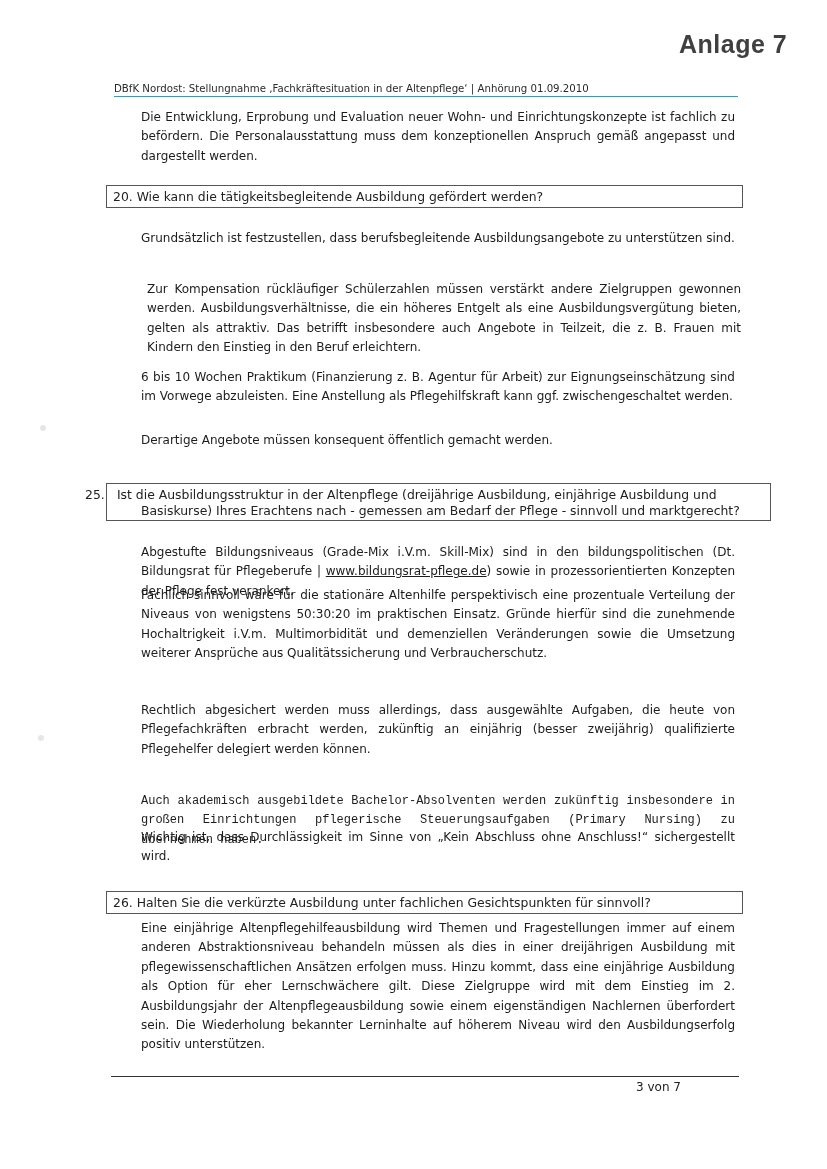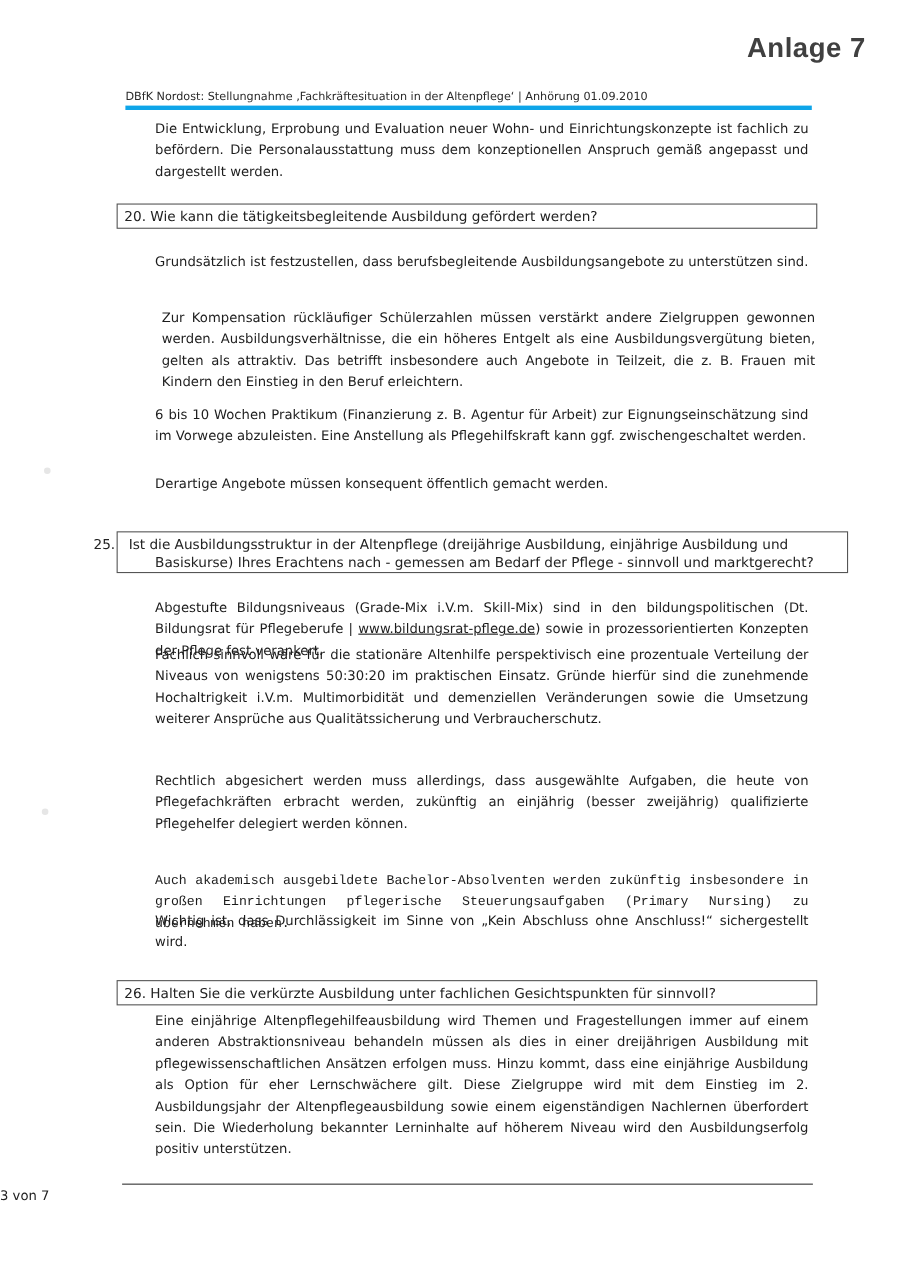--- a/index.html
+++ b/index.html
@@ -6,39 +6,39 @@
   body {
     width: 827px; height: 1169px; background: #ffffff; position: relative; overflow: hidden;
     font-family: "DejaVu Sans", sans-serif; color: #1e1e1e;
   }
   .stamp {
     position: absolute; left: 679px; top: 30px; font-family: "Liberation Sans", sans-serif;
     font-size: 25px; font-weight: bold; color: #404040; letter-spacing: 0.5px;
   }
   .header {
     position: absolute; left: 114px; top: 83px; width: 624px; font-size: 10.2px; color: #2a2a2a;
-    border-bottom: 4px solid #0ea5e9; padding-bottom: 2px; white-space: nowrap;
+    border-bottom: 1px solid #0ea5e9; padding-bottom: 2px; white-space: nowrap;
   }
   .content { position: absolute; left: 0; top: 0; width: 827px; }
   .para {
     position: absolute; left: 141px; width: 594px; font-size: 12px; line-height: 19.4px;
     text-align: justify; color: #1c1c1c;
   }
   .qbox {
     position: absolute; left: 106px; width: 624px; border: 1px solid #555; font-size: 12.4px;
     line-height: 15.5px; padding: 3px 5px 2px 6px; color: #222;
   }
   .qbox .num { display: inline-block; }
   .qbox.hang { padding-left: 34px; text-indent: -28px; }
   .link { text-decoration: underline; color: #1c1c1c; }
   .footer-rule {
     position: absolute; left: 111px; top: 1076px; width: 628px; border-top: 1px solid #333;
   }
   .page-num {
-    position: absolute; left: 0; width: 681px; top: 1080px; text-align: left; font-size: 12px; color: #222;
+    position: absolute; left: 0; width: 681px; top: 1080px; text-align: right; font-size: 12px; color: #222;
   }
   .speck { position: absolute; width: 6px; height: 6px; border-radius: 50%; background: #e6e6e6; }
 </style>
 </head>
 <body>
 
 <div class="stamp">Anlage 7</div>
 
 <div class="header">DBfK Nordost: Stellungnahme ‚Fachkräftesituation in der Altenpflege‘ | Anhörung 01.09.2010</div>
 

